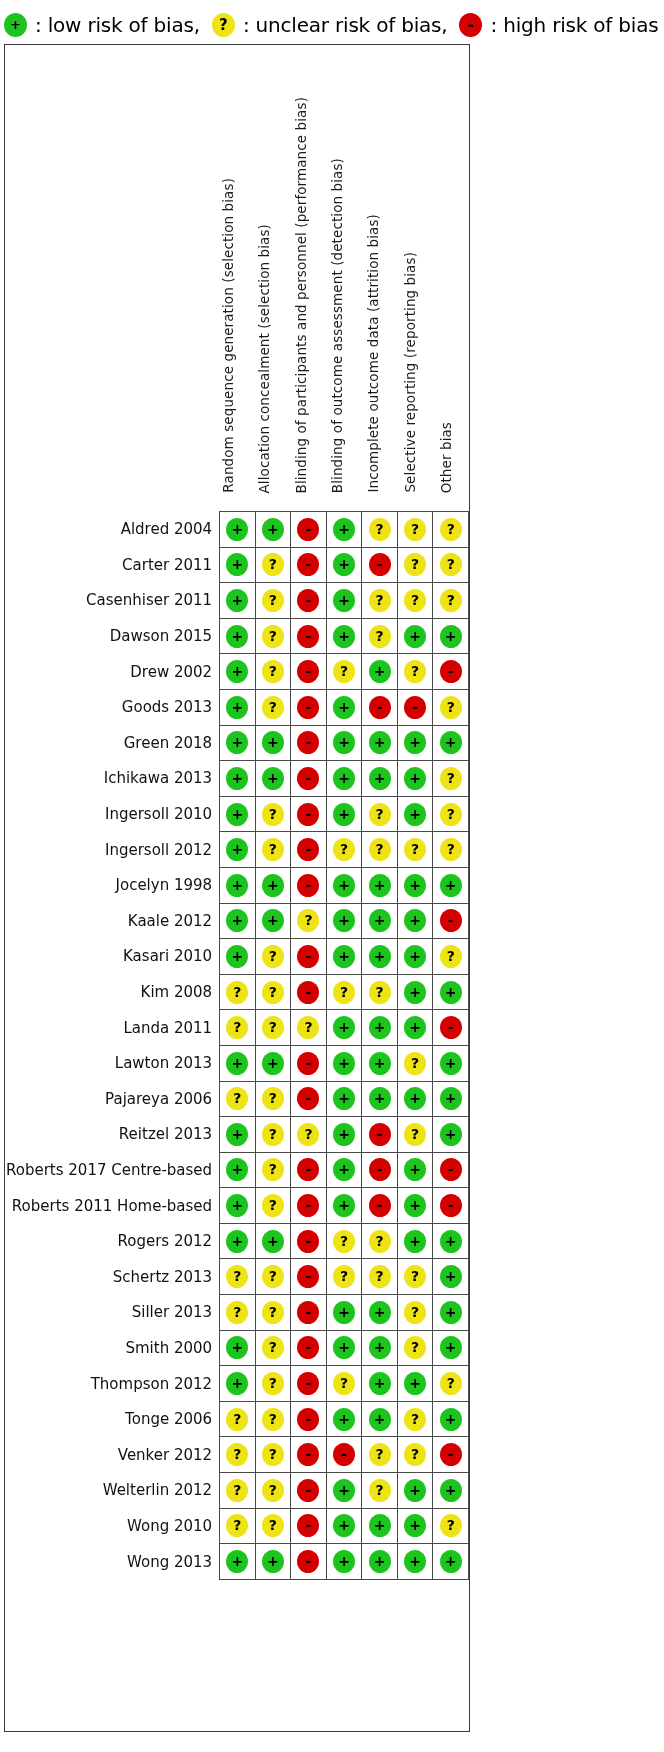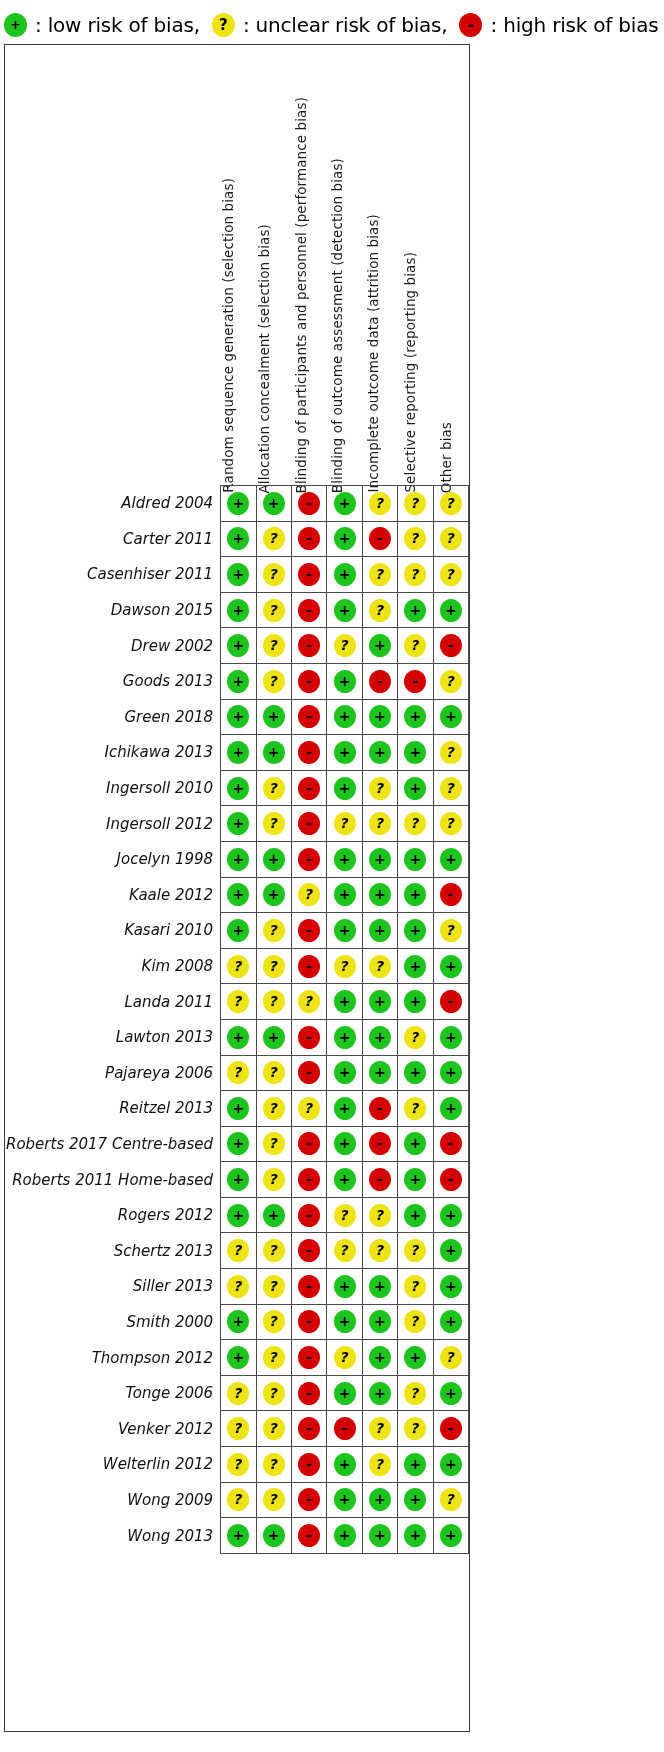--- a/index.html
+++ b/index.html
@@ -99,24 +99,23 @@
     line-height: 36px;
     white-space: nowrap;
     letter-spacing: 0.1px;
     color: #1a1a1a;
   }
 
   
   #matrix {
     position: absolute;
     left: 0;
-    top: 440px;
+    top: 466px;
     width: 100%;
     border-collapse: collapse;
-    font-style: italic;
   }
   #matrix tr { height: 35.6px; }
   #matrix td.label {
     text-align: right;
     padding-right: 7px;
     font-size: 15px;
     color: #111;
     white-space: nowrap;
     width: 205px;
     border: none;
@@ -454,21 +453,21 @@
           <td class="label">Welterlin 2012</td>
           <td class="cell"><span class="bubble cell-bubble unclear"><span class="glyph">?</span></span></td>
           <td class="cell"><span class="bubble cell-bubble unclear"><span class="glyph">?</span></span></td>
           <td class="cell"><span class="bubble cell-bubble high"><span class="glyph">-</span></span></td>
           <td class="cell"><span class="bubble cell-bubble low"><span class="glyph">+</span></span></td>
           <td class="cell"><span class="bubble cell-bubble unclear"><span class="glyph">?</span></span></td>
           <td class="cell"><span class="bubble cell-bubble low"><span class="glyph">+</span></span></td>
           <td class="cell"><span class="bubble cell-bubble low"><span class="glyph">+</span></span></td>
         </tr>
         <tr>
-          <td class="label">Wong 2009</td>
+          <td class="label">Wong 2010</td>
           <td class="cell"><span class="bubble cell-bubble unclear"><span class="glyph">?</span></span></td>
           <td class="cell"><span class="bubble cell-bubble unclear"><span class="glyph">?</span></span></td>
           <td class="cell"><span class="bubble cell-bubble high"><span class="glyph">-</span></span></td>
           <td class="cell"><span class="bubble cell-bubble low"><span class="glyph">+</span></span></td>
           <td class="cell"><span class="bubble cell-bubble low"><span class="glyph">+</span></span></td>
           <td class="cell"><span class="bubble cell-bubble low"><span class="glyph">+</span></span></td>
           <td class="cell"><span class="bubble cell-bubble unclear"><span class="glyph">?</span></span></td>
         </tr>
         <tr>
           <td class="label">Wong 2013</td>

